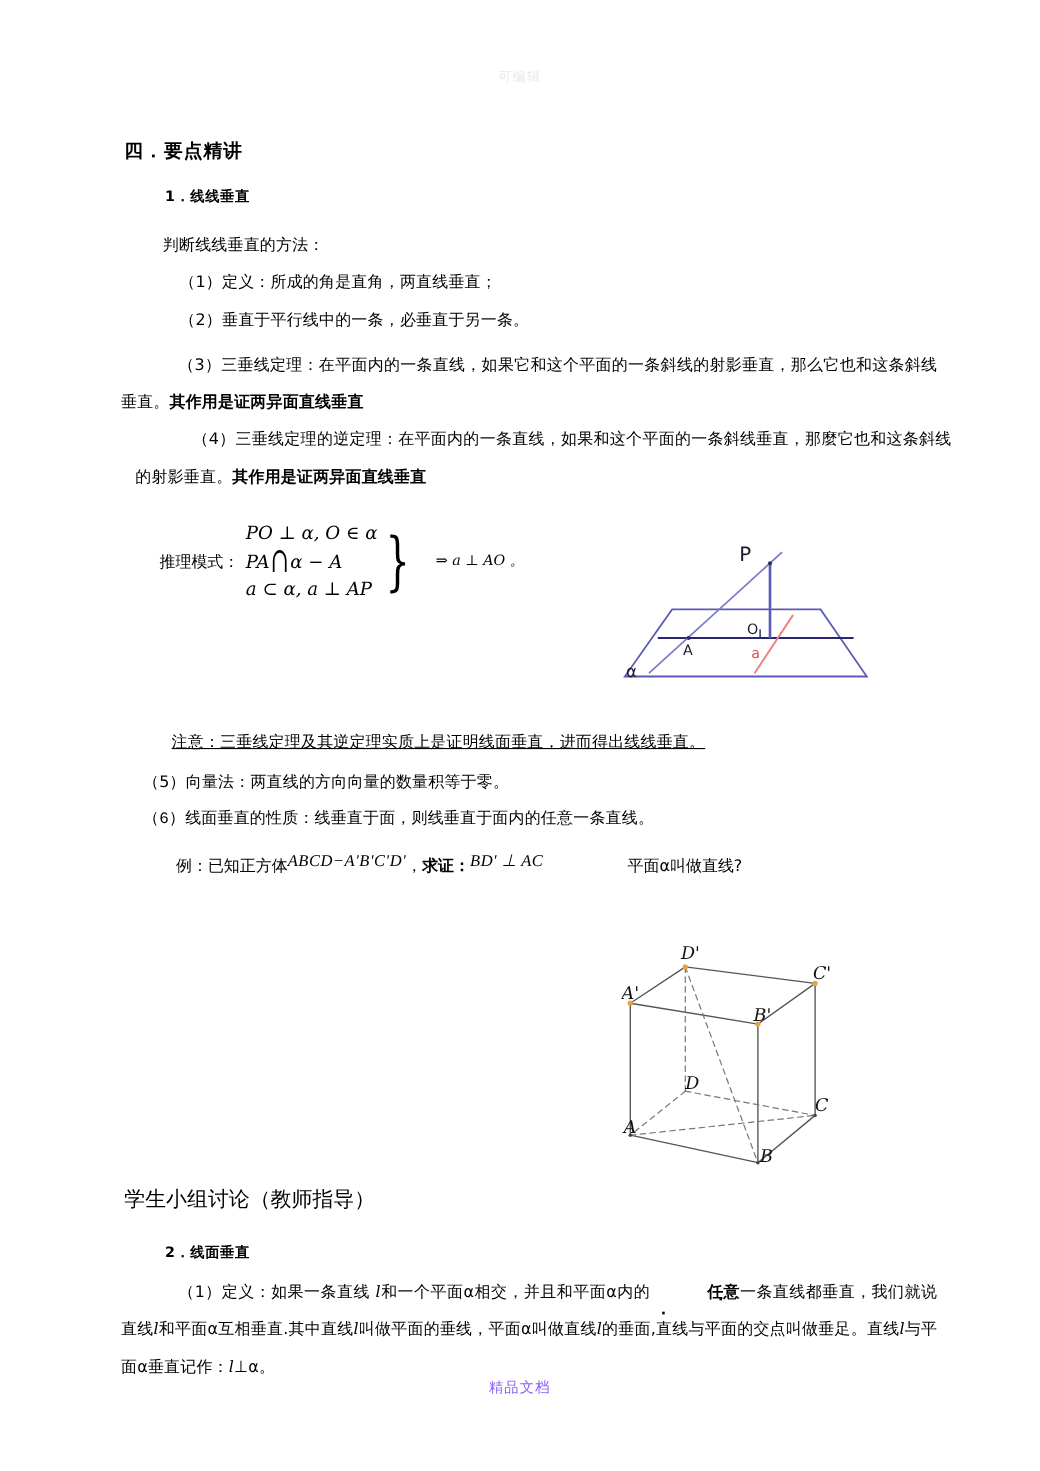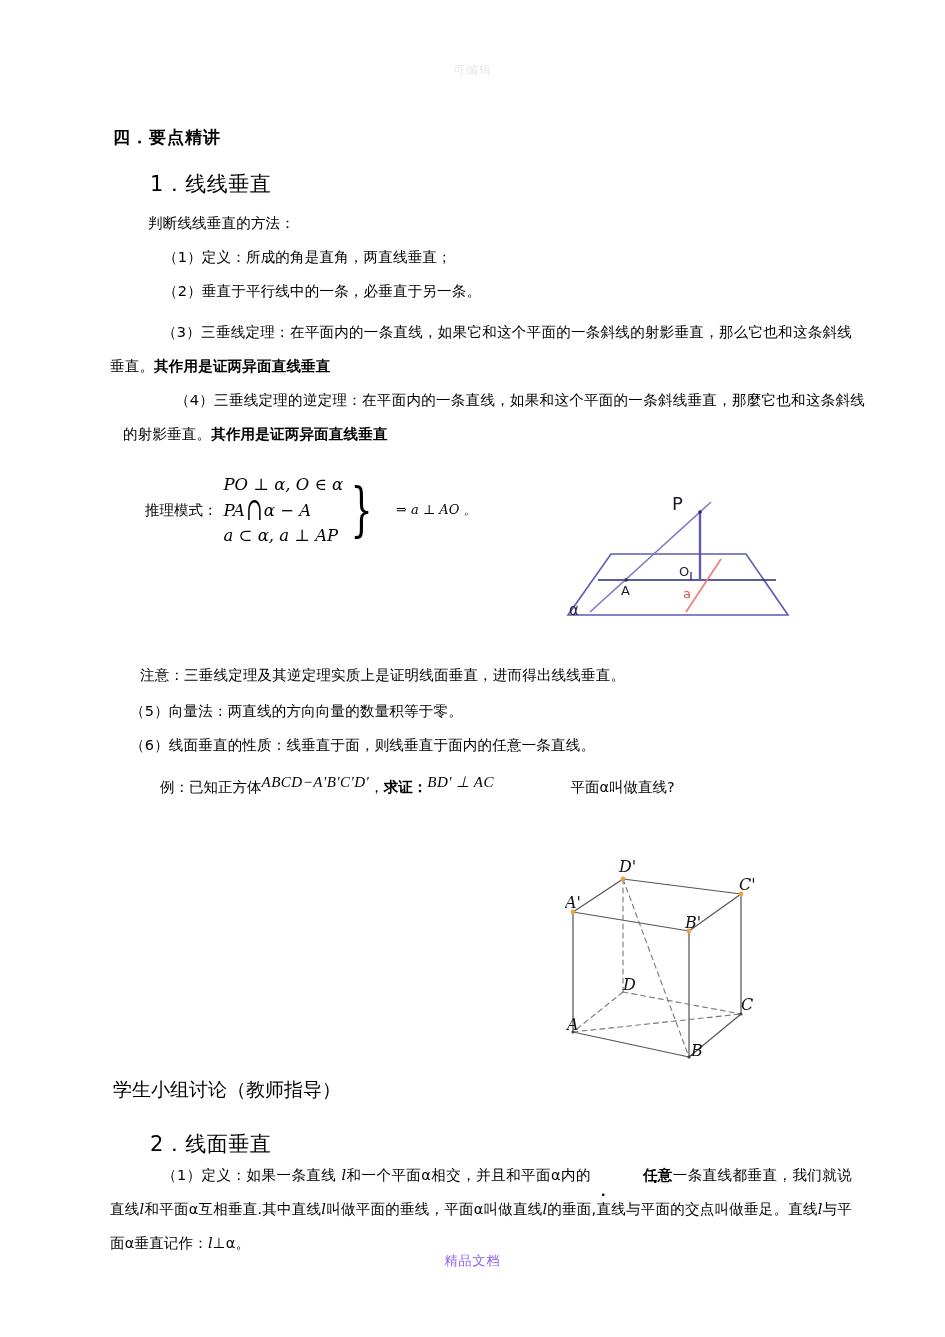--- a/index.html
+++ b/index.html
@@ -45,22 +45,22 @@
   .h-main {
     font-family: "DejaVu Sans", "Liberation Sans", sans-serif;
     font-weight: bold;
     font-size: 17px;
     letter-spacing: 1px;
     margin: 0;
     padding: 0;
   }
   .h-sub {
     font-family: "DejaVu Sans", "Liberation Sans", sans-serif;
-    font-weight: normal;
-    font-size: 21px;
+    font-weight: bold;
+    font-size: 13px;
     margin: 0;
     padding: 0;
     letter-spacing: 0.5px;
   }
   .para {
     font-family: "DejaVu Sans", "Liberation Sans", sans-serif;
     font-size: 14.5px;
     line-height: 34px;
     margin: 0;
     padding: 0;
@@ -218,25 +218,25 @@
       <circle cx="78" cy="98" r="1.8" fill="#2a2a55"></circle>
 
       <text x="124" y="28" font-family="DejaVu Sans, Liberation Sans, sans-serif" font-size="18" fill="#1a1a2e">P</text>
       <text x="131" y="94" font-family="DejaVu Sans, Liberation Sans, sans-serif" font-size="13" fill="#1a1a2e">O</text>
       <text x="73" y="113" font-family="DejaVu Sans, Liberation Sans, sans-serif" font-size="13" fill="#1a1a2e">A</text>
       <text x="135" y="116" font-family="DejaVu Sans, Liberation Sans, sans-serif" font-size="13" fill="#d9534f">a</text>
       <text x="21" y="133" font-family="DejaVu Sans, Liberation Sans, sans-serif" font-size="15" fill="#1a1a2e">α</text>
     </svg>
   </div>
 
-  <div class="abs para" style="left:140px; top:658px; width:700px;">注意：三垂线定理及其逆定理实质上是证明线面垂直，进而得出线线垂直。</div>
+  <div class="abs para" style="left:156px; top:658px; width:700px;text-decoration:underline;">注意：三垂线定理及其逆定理实质上是证明线面垂直，进而得出线线垂直。</div>
 
   <div class="abs para" style="left:130px; top:694px; width:720px;">（5）向量法：两直线的方向向量的数量积等于零。</div>
 
-  <div class="abs para" style="left:130px; top:728px; width:720px;">（6）线面垂直的性质：线垂直于面，则线垂直于面内的任意一条直线。</div>
+  <div class="abs para" style="left:130px; top:728px; width:720px;font-family:Liberation Mono, monospace;">（6）线面垂直的性质：线垂直于面，则线垂直于面内的任意一条直线。</div>
 
   <div class="abs" style="left:160px; top:778px; width:700px; font-size:14.5px;">
     <span>例：已知正方体</span><span class="math" style="font-size:15px; position:relative; top:-5px;">ABCD−A'B'C'D'</span><span>，</span><b>求证：</b><span class="math" style="font-size:15px; position:relative; top:-5px;">BD' ⊥ AC</span>
     <span style="display:inline-block; width:72px;"></span><span>平面α叫做直线?</span>
   </div>
 
   <div id="cube-figure">
     <svg width="270" height="230" viewBox="0 0 270 230" xmlns="http://www.w3.org/2000/svg">
 
       <g stroke="#555555" stroke-width="1.25" fill="none" stroke-linecap="round">

